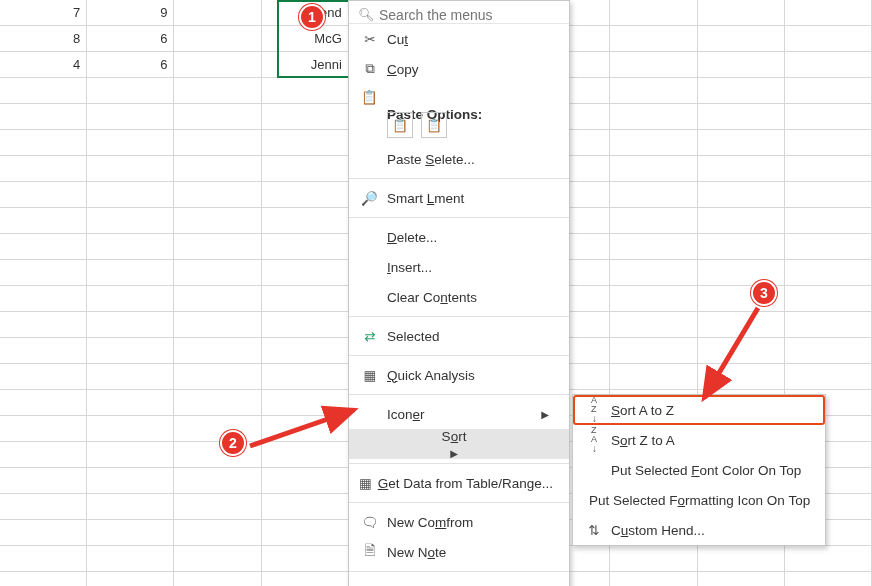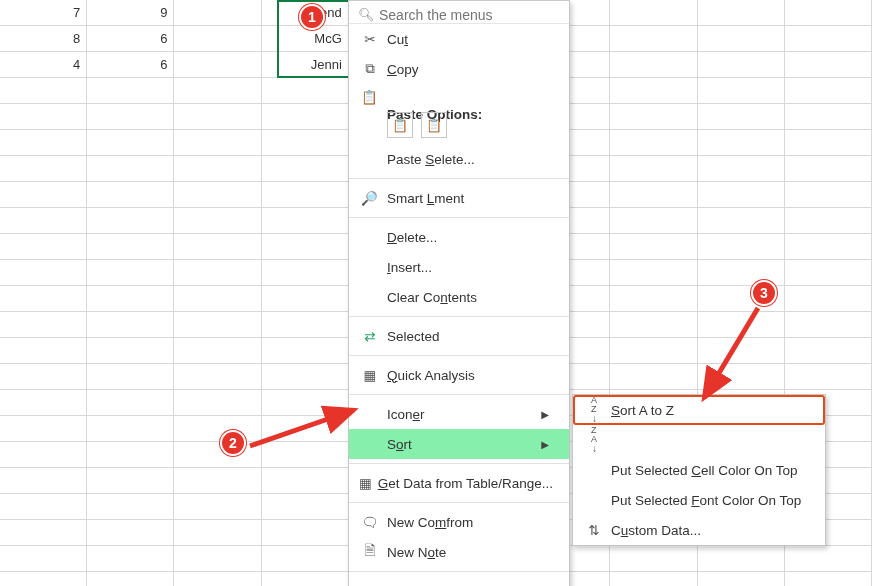--- a/index.html
+++ b/index.html
@@ -50,21 +50,21 @@
     color: #666;
   }
   .item {
     display: flex;
     align-items: center;
     height: 30px;
     padding: 0 20px 0 10px;
     white-space: nowrap;
     cursor: default;
   }
-  .item.hoverhl { background: #86efac; }
+  .item.hoverhl { background: #e5e5e5; flex-direction: column; }
   .item .ic { width: 22px; display: inline-flex; justify-content: center; align-items: center; margin-right: 6px; color:#555; }
   .item .lbl { flex: 1; }
   .item .arr { color:#444; font-size:10px; }
   .sep { height: 1px; background: #e0e0e0; margin: 4px 0; }
   .paste-opts {
     display: flex;
     gap: 8px;
     padding: 2px 10px 6px 38px;
   }
   .paste-btn {
@@ -486,32 +486,33 @@
     </span>
     <span class="lbl"><span></span><span class="und">S</span><span>ort A to Z</span></span>
   </div>
   <div class="item">
     <span class="ic">
       <span class="sorticon arrowdn">
           <span class="row1">Z</span>
           <span class="row2">A</span>
         </span>
     </span>
-  </div>
-  <div class="item">
-    <span class="ic"></span>
-    <span class="lbl"><span>Put Selected </span><span class="und">C</span><span>ell Color On Top</span></span>
+    <span class="lbl"><span>S</span><span class="und">o</span><span>rt Z to A</span></span>
   </div>
   <div class="item">
     <span class="ic"></span>
     <span class="lbl"><span>Put Selected </span><span class="und">F</span><span>ont Color On Top</span></span>
   </div>
   <div class="item">
+    <span class="ic"></span>
+    <span class="lbl"><span>Put Selected F</span><span class="und">o</span><span>rmatting Icon On Top</span></span>
+  </div>
+  <div class="item">
     <span class="ic">⇅</span>
-    <span class="lbl"><span>C</span><span class="und">u</span><span>stom Data...</span></span>
+    <span class="lbl"><span>C</span><span class="und">u</span><span>stom Hend...</span></span>
   </div>
 </div>
 
 <div class="badge" style="left:299px; top:4px;">1</div>
 <div class="badge" style="left:220px; top:430px;">2</div>
 <div class="badge" style="left:751px; top:280px;">3</div>
 
 <svg class="arrow" style="left:246px; top:398px;" width="120" height="60">
   <defs>
       <marker id="ah2" markerWidth="8" markerHeight="8" refX="6" refY="3" orient="auto">

